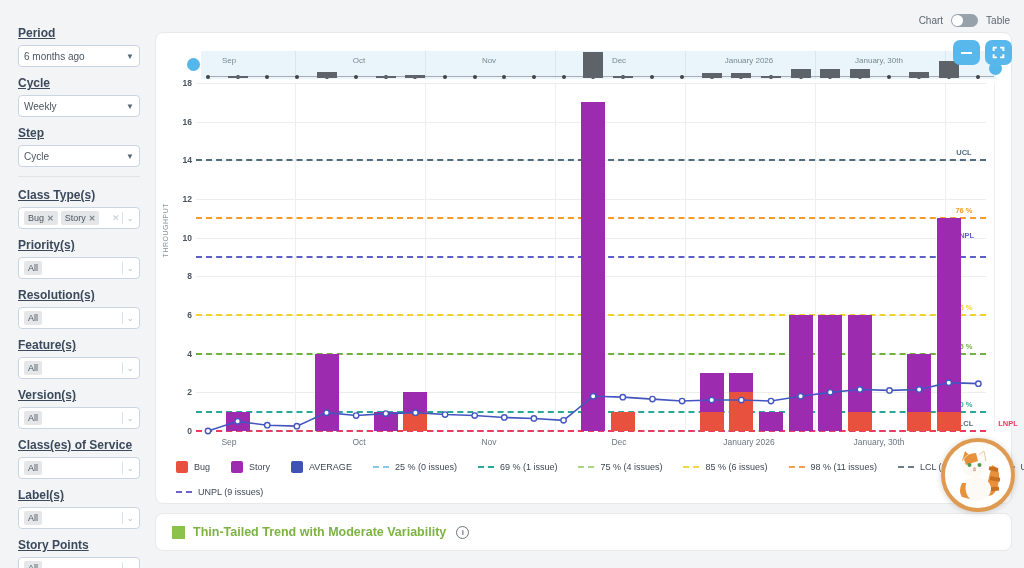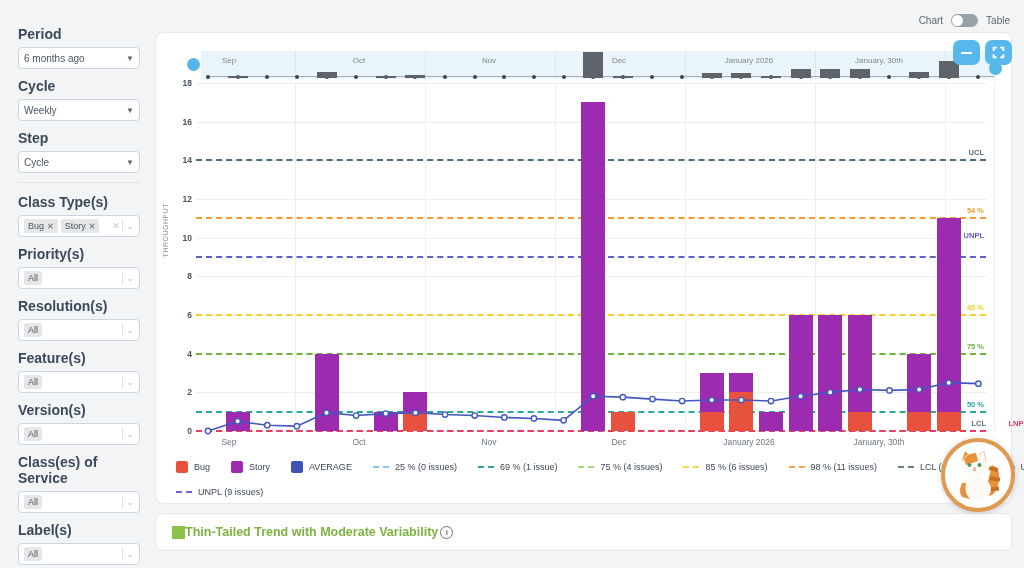--- a/index.html
+++ b/index.html
@@ -10,35 +10,35 @@
   
   .page-title-wrap { position:absolute; left:155px; top:9px; display:flex; align-items:center; gap:8px; }
   .title-ring { width:11px; height:11px; border:2px solid #c6ccd3; border-radius:50%; }
   .page-title { font-size:21px; font-weight:bold; color:#3d4c5c; letter-spacing:1px; }
   .view-toggle { position:absolute; right:14px; top:14px; display:flex; align-items:center; gap:8px; font-size:10px; color:#5c6670; }
   .switch { width:27px; height:13px; background:#97a1aa; border-radius:7px; position:relative; }
   .switch .knob { position:absolute; left:1px; top:1px; width:11px; height:11px; background:#fff; border-radius:50%; }
 
   
   .sidebar { position:absolute; left:18px; top:26px; width:122px; }
-  .f-label { font-size:14px; font-weight:bold; color:#3a4a5c; margin-bottom:5px; }
+  .f-label { font-size:12px; font-weight:bold; color:#3a4a5c; margin-bottom:5px;text-decoration:underline; }
   .f-box { height:22px; background:#fff; border:1px solid #c9d6e2; border-radius:4px; display:flex; align-items:center; padding:0 5px; margin-bottom:9px; font-size:10px; color:#4a5560; }
   .f-box .val { flex:1; white-space:nowrap; overflow:hidden; }
   .caret-solid { color:#5a6670; font-size:8px; }
   .multi-right { display:flex; align-items:center; gap:3px; color:#c2cbd4; font-size:9px; }
   .multi-right .bar { width:1px; height:12px; background:#dbe3ea; }
   .chev { font-size:9px; color:#b9c4ce; }
   .chip { background:#e4e6e8; border-radius:2px; padding:2px 4px; font-size:9px; color:#4a5560; display:inline-flex; align-items:center; gap:3px; margin-right:3px; white-space:nowrap; }
   .chip .x { color:#7b8288; font-size:8px; font-weight:bold; }
   .side-divider { height:1px; background:#e3e3e3; margin:4px 0 11px 0; }
   .reset-btn { margin-top:1px; height:23px; background:#d9dadb; border:none; border-radius:3px; width:100%; font-size:9.5px; font-weight:bold; color:#9aa0a6; letter-spacing:.5px; }
 
   
   .chart-card { position:absolute; left:155px; top:32px; width:857px; height:472px; background:#fff; border:1px solid #e9e9e9; border-radius:8px; }
-  .status-card { position:absolute; left:155px; top:513px; width:857px; height:38px; background:#fff; border:1px solid #e9e9e9; border-radius:8px; display:flex; align-items:center; padding-left:16px; }
+  .status-card { position:absolute; left:155px; top:513px; width:857px; height:38px; background:#fff; border:1px solid #e9e9e9; border-radius:8px; display:flex; align-items:center; padding-left:16px; gap:8px; }
   .status-sq { width:13px; height:13px; background:#8bc34a; }
   .status-text { font-size:12.5px; font-weight:bold; color:#7cb342; }
   .info-ic { width:13px; height:13px; border:1.3px solid #6a737c; border-radius:50%; color:#6a737c; font-size:8px; font-weight:bold; display:flex; align-items:center; justify-content:center; margin-left:2px; }
 
   
   .brush-band { position:absolute; left:45px; top:18px; width:795px; height:28px; background:#e9f4fb; }
   .brush-sep { position:absolute; top:18px; width:1px; height:28px; background:#d9e7f0; }
   .brush-month { position:absolute; top:23px; font-size:8px; color:#7a8893; transform:translateX(-50%); }
   .brush-line { position:absolute; left:50px; top:43px; width:788px; height:1px; background:#a7adb3; }
   .brush-dot { position:absolute; width:4px; height:4px; border-radius:50%; background:#3f4549; }
@@ -46,21 +46,21 @@
   .brush-handle { position:absolute; width:13px; height:13px; border-radius:50%; background:#55b6ea; }
   .tool-btn { position:absolute; width:27px; height:25px; background:#58b8ec; border:none; border-radius:7px; display:flex; align-items:center; justify-content:center; }
 
   
   .ylab { position:absolute; left:6px; top:170px; font-size:7px; color:#8a959e; letter-spacing:.5px; transform:rotate(180deg); writing-mode:vertical-rl; }
   .gridline-h { position:absolute; left:40px; width:790px; height:1px; background:#ededed; }
   .gridline-v { position:absolute; top:50px; width:1px; height:348px; background:#efefef; }
   .ytick { position:absolute; left:12px; width:24px; text-align:right; font-size:8.5px; font-weight:bold; color:#4a5560; }
   .xtick { position:absolute; top:404px; font-size:8.5px; color:#6b7680; transform:translateX(-50%); }
   .refline { position:absolute; left:40px; width:790px; height:0; border-top:2px dashed; }
-  .reflabel { position:absolute; font-size:7.5px; font-weight:bold; width:40px; text-align:right; }
+  .reflabel { position:absolute; font-size:7.5px; font-weight:bold; width:40px; text-align:center; }
   .bar-seg { position:absolute; }
   .avg-svg { position:absolute; left:40px; top:50px; }
 
   
   .legend-row { position:absolute; left:20px; display:flex; align-items:center; gap:21px; }
   .legend-item { display:flex; align-items:center; gap:6px; font-size:9px; color:#3d4852; white-space:nowrap; }
   .sw-square { width:12px; height:12px; border-radius:2px; }
   .sw-dash { width:16px; height:0; border-top:2px dashed; }
 
   
@@ -185,21 +185,21 @@
         <div class="reflabel" style="left: 790px; top: 386px; color: rgb(86, 112, 127);">LCL</div>
         <div class="refline" style="top: 126.333px; border-color: rgb(78, 108, 126);"></div>
         <div class="reflabel" style="left: 788px; top: 115.333px; color: rgb(78, 108, 126);">UCL</div>
         <div class="refline" style="top: 377.667px; border-color: rgb(42, 167, 155);"></div>
         <div class="reflabel" style="left: 788px; top: 366.667px; color: rgb(42, 167, 155);">50 %</div>
         <div class="refline" style="top: 319.667px; border-color: rgb(111, 177, 63);"></div>
         <div class="reflabel" style="left: 788px; top: 308.667px; color: rgb(111, 177, 63);">75 %</div>
         <div class="refline" style="top: 281px; border-color: rgb(240, 210, 43);"></div>
         <div class="reflabel" style="left: 788px; top: 270px; color: rgb(240, 210, 43);">85 %</div>
         <div class="refline" style="top: 184.333px; border-color: rgb(245, 155, 45);"></div>
-        <div class="reflabel" style="left: 788px; top: 173.333px; color: rgb(245, 155, 45);">54 %</div>
+        <div class="reflabel" style="left: 788px; top: 173.333px; color: rgb(245, 155, 45);">76 %</div>
         <div class="refline" style="top: 223px; border-color: rgb(91, 95, 199);"></div>
         <div class="reflabel" style="left: 788px; top: 198px; color: rgb(91, 95, 199);">UNPL</div>
         <div class="refline" style="top: 397px; border-color: rgb(238, 58, 96);"></div>
         <div class="reflabel" style="left: 832px; top: 386px; color: rgb(238, 58, 96);">LNPL</div>
         <div class="bar-seg" style="left: 69.63px; top: 378.667px; width: 24px; height: 19.3333px; background: rgb(157, 43, 176);"></div>
         <div class="bar-seg" style="left: 158.52px; top: 320.667px; width: 24px; height: 77.3333px; background: rgb(157, 43, 176);"></div>
         <div class="bar-seg" style="left: 217.78px; top: 378.667px; width: 24px; height: 19.3333px; background: rgb(157, 43, 176);"></div>
         <div class="bar-seg" style="left: 247.41px; top: 378.667px; width: 24px; height: 19.3333px; background: rgb(232, 81, 61);"></div>
         <div class="bar-seg" style="left: 247.41px; top: 359.333px; width: 24px; height: 19.3333px; background: rgb(157, 43, 176);"></div>
         <div class="bar-seg" style="left: 425.19px; top: 69.3333px; width: 24px; height: 328.667px; background: rgb(157, 43, 176);"></div>

